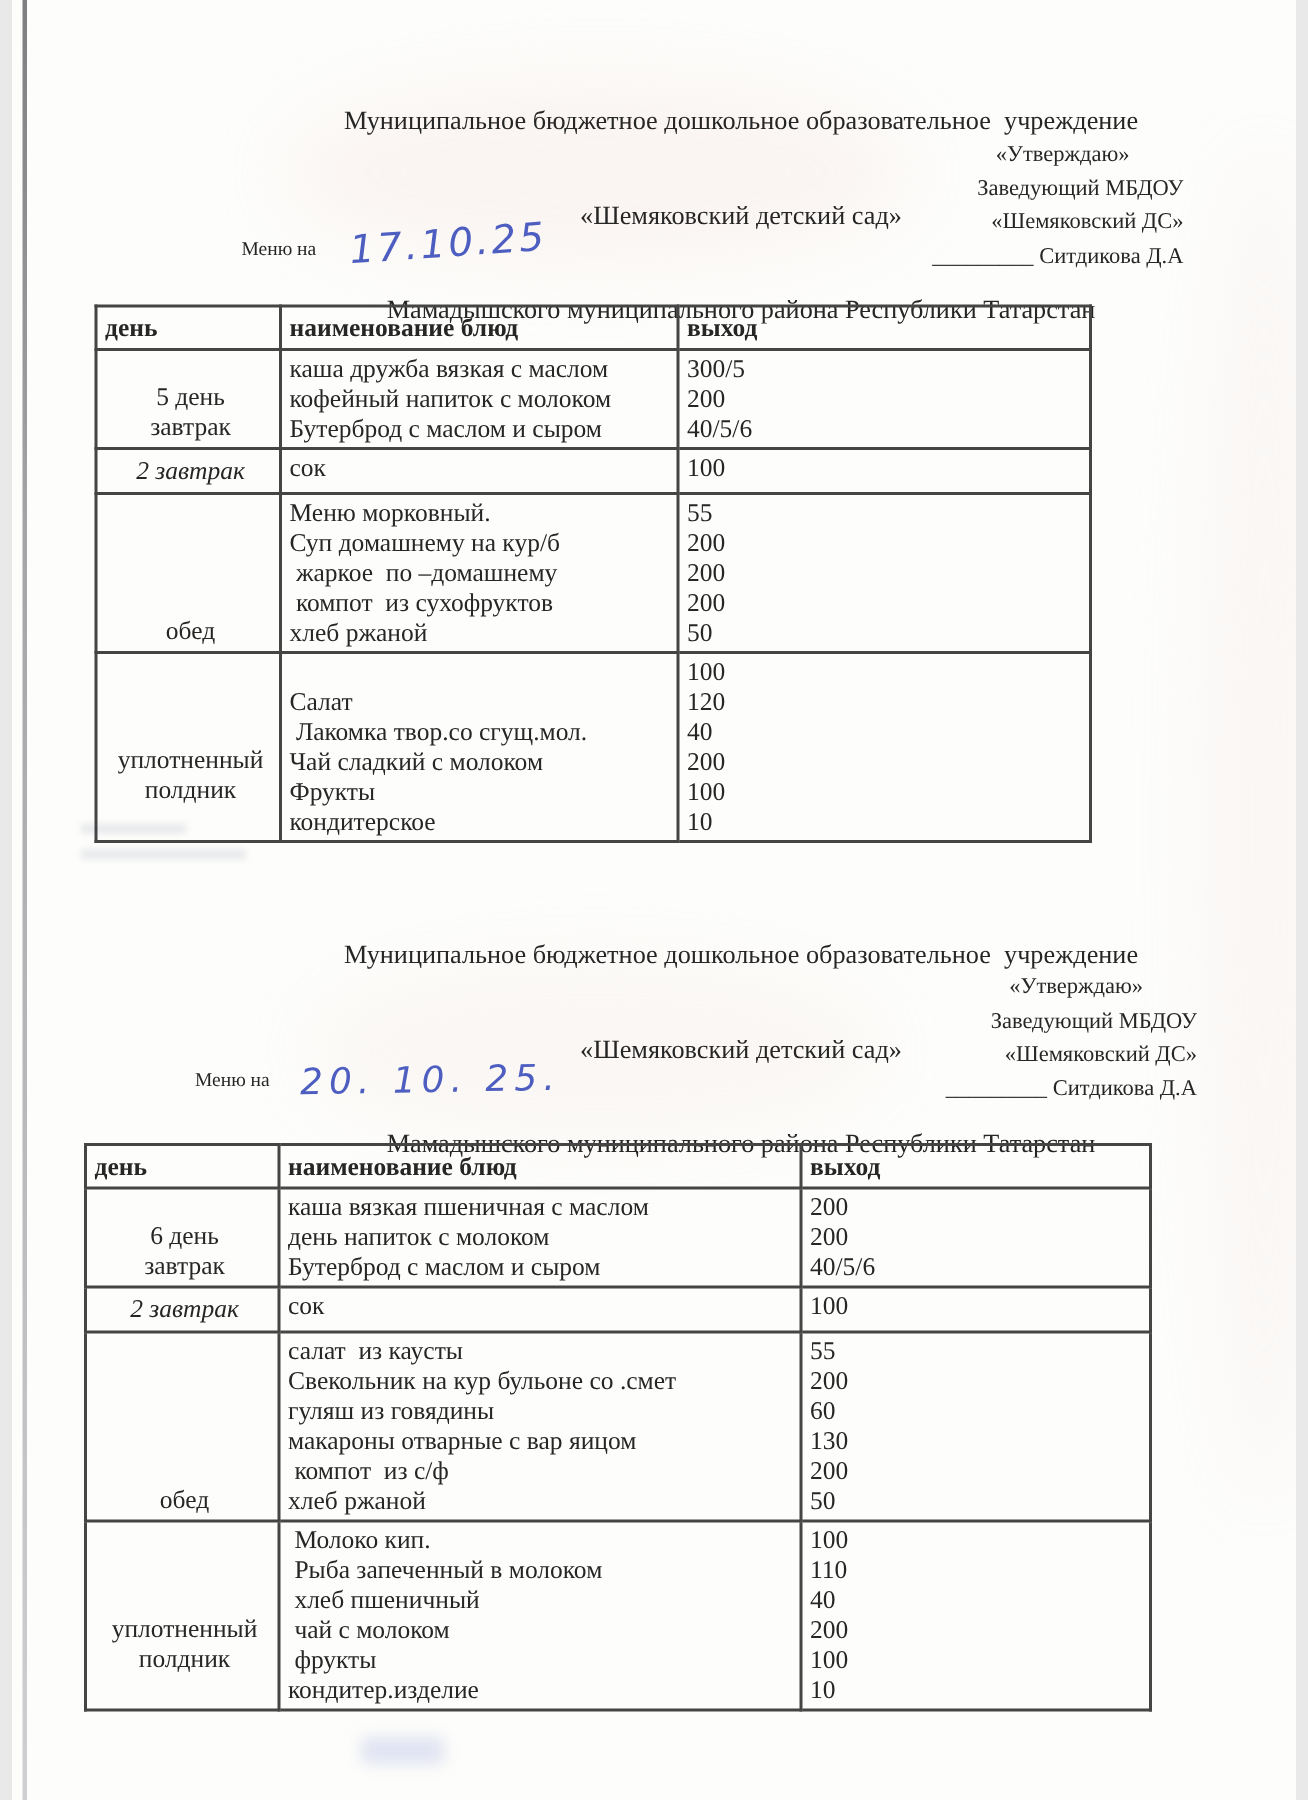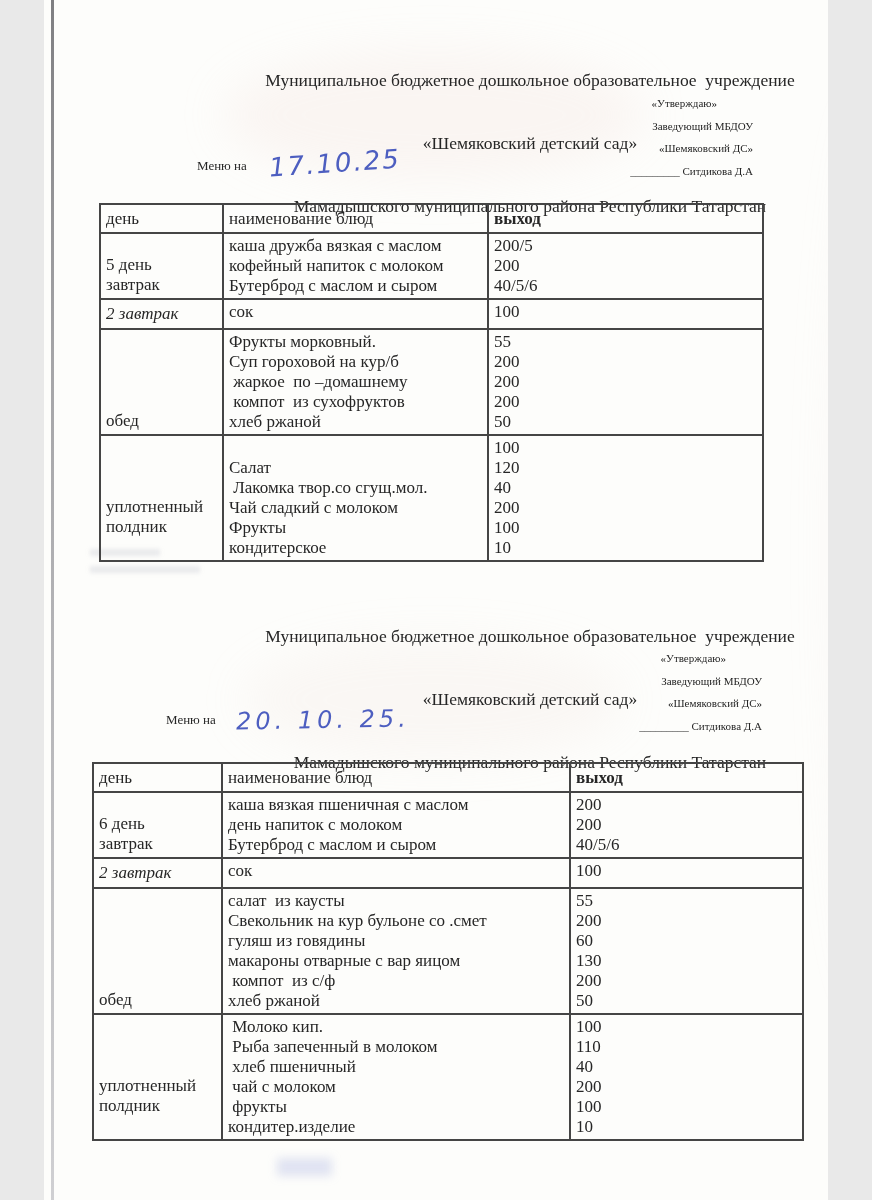--- a/index.html
+++ b/index.html
@@ -1,54 +1,54 @@
 <!DOCTYPE html>
 <html><head>
 <meta charset="utf-8">
 <style>
   html,body{margin:0;padding:0;background:#e9e9e9;}
   .page{
-    position:relative;width:784px;height:1200px;margin:0 auto;
+    position:relative;width:856px;height:1200px;margin:0 auto;
     background:#fdfdfb;
     font-family:"Liberation Serif",serif;
     color:#262626;overflow:hidden;
   }
   
   .scan-edge{position:absolute;left:7px;top:0;width:3px;height:100%;
     background:linear-gradient(#5f5f63,#8f8f93 30%,#aeaeb2 70%,#c4c4c8);opacity:.8;}
   .tint{position:absolute;border-radius:50%;filter:blur(22px);pointer-events:none;}
   .smudge{position:absolute;filter:blur(2px);background:rgba(130,135,160,.16);pointer-events:none;}
   .blue-smudge{position:absolute;filter:blur(5px);background:rgba(140,150,215,.25);pointer-events:none;}
 
   .org-lines{position:absolute;left:100px;width:772px;text-align:center;
     font-size:17.5px;line-height:21px;white-space:pre;}
   .org-lines div{min-height:21px;}
 
-  .approve{position:absolute;text-align:right;font-size:11px;line-height:22.5px;}
+  .approve{position:absolute;text-align:right;font-size:15px;line-height:22.5px;}
   .approve .pad1{padding-right:36px;}
 
   .menu-label{position:absolute;font-size:13px;}
   .menu-date{position:absolute;font-family:"DejaVu Sans",sans-serif;font-style:italic;
     color:#4d5ec0;font-size:24px;letter-spacing:2px;}
   .date-1{transform:rotate(-4deg);font-size:26px;}
   .date-2{letter-spacing:4px;transform:rotate(-1deg);}
 
   table.menu-table{position:absolute;border-collapse:collapse;table-layout:fixed;}
   .menu-table th,.menu-table td{border:2px solid #454545;font-size:17px;
     vertical-align:top;padding:2px 5px;box-sizing:border-box;}
-  .menu-table th{text-align:left;height:29px;font-weight:normal;padding-top:4px;}
+  .menu-table th{text-align:left;height:29px;font-weight:bold;padding-top:4px;}
   .menu-table th.normal{font-weight:bold;}
   .t1 col:nth-child(1){width:123px;}
   .t1 col:nth-child(2){width:265px;}
   .t1 col:nth-child(3){width:275px;}
   .t2 col:nth-child(1){width:129px;}
   .t2 col:nth-child(2){width:348px;}
   .t2 col:nth-child(3){width:233px;}
   td.cell-day{position:relative;}
-  .day-wrap{position:absolute;left:5px;right:2px;line-height:20px;white-space:pre;}
+  .day-wrap{position:absolute;left:5px;right:2px;line-height:20px;white-space:pre;text-align:center;}
   .day-center{top:50%;transform:translateY(-50%);font-style:italic;}
   td.cell-dishes div,td.cell-values div{line-height:20px;white-space:pre;height:20px;}
 </style>
 </head>
 <body>
 
 <div class="page">
 
   <div class="scan-edge"></div>
   <div class="tint" style="left:180px;top:50px;width:420px;height:130px;background:rgba(236,210,205,.18);"></div>
@@ -89,43 +89,43 @@
         <tr style="height: 66px;">
           <td class="cell-day">
             <div class="day-wrap" style="bottom: 3px;"><div>5 день</div><div>завтрак</div></div>
           </td>
           <td class="cell-dishes">
             <div>каша дружба вязкая с маслом</div>
             <div>кофейный напиток с молоком</div>
             <div>Бутерброд с маслом и сыром</div>
           </td>
           <td class="cell-values">
-            <div>200/5</div>
+            <div>300/5</div>
             <div>200</div>
             <div>40/5/6</div>
           </td>
         </tr>
         <tr style="height: 30px;">
           <td class="cell-day">
             <div class="day-wrap day-center"><div>2 завтрак</div></div>
           </td>
           <td class="cell-dishes">
             <div>сок</div>
           </td>
           <td class="cell-values">
             <div>100</div>
           </td>
         </tr>
         <tr style="height: 106px;">
           <td class="cell-day">
             <div class="day-wrap" style="bottom: 3px;"><div>обед</div></div>
           </td>
           <td class="cell-dishes">
-            <div>Фрукты морковный.</div>
-            <div>Суп гороховой на кур/б</div>
+            <div>Меню морковный.</div>
+            <div>Суп домашнему на кур/б</div>
             <div> жаркое  по –домашнему</div>
             <div> компот  из сухофруктов</div>
             <div>хлеб ржаной</div>
           </td>
           <td class="cell-values">
             <div>55</div>
             <div>200</div>
             <div>200</div>
             <div>200</div>
             <div>50</div>

